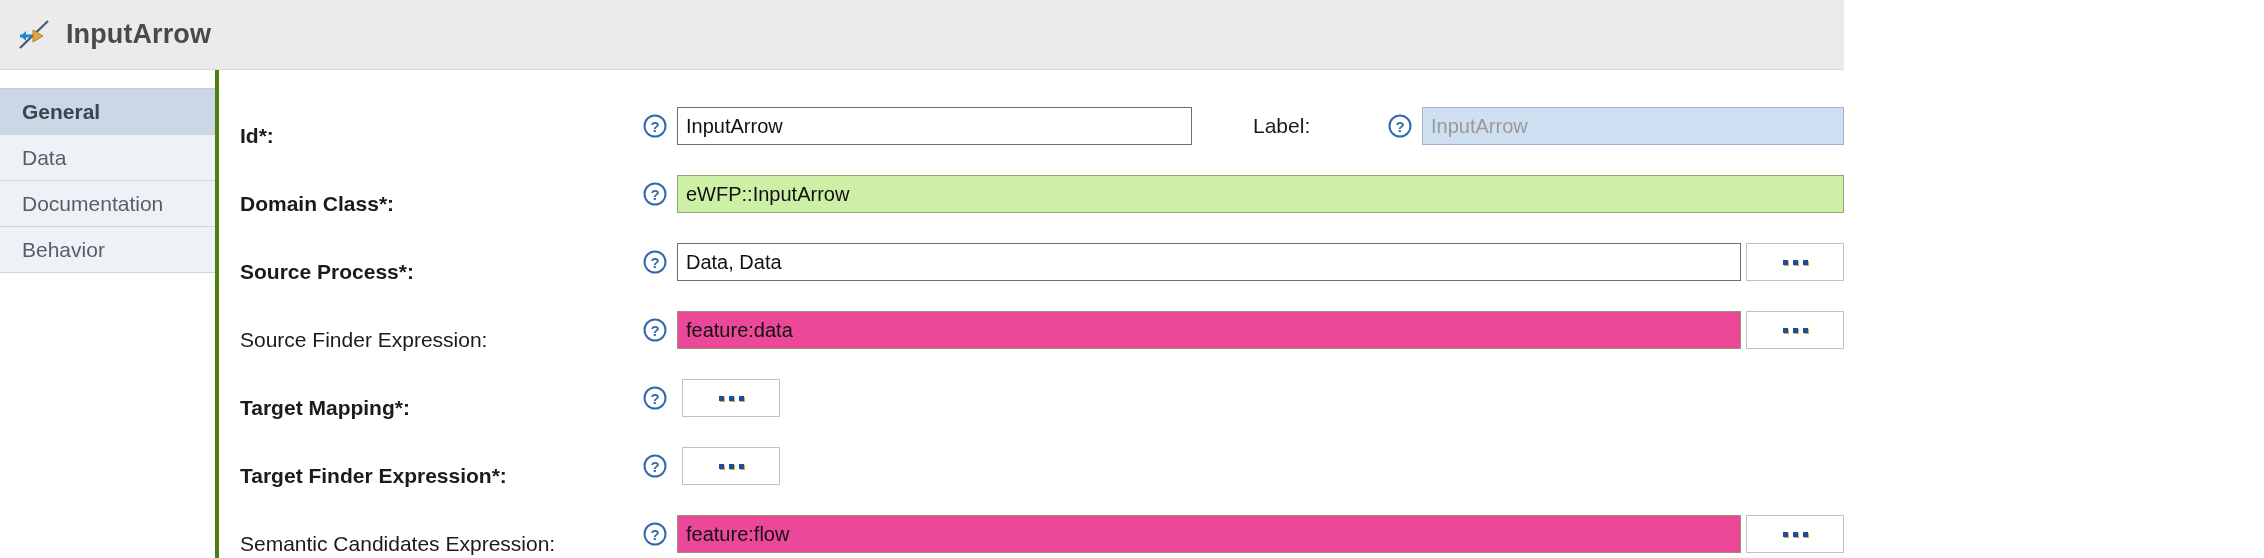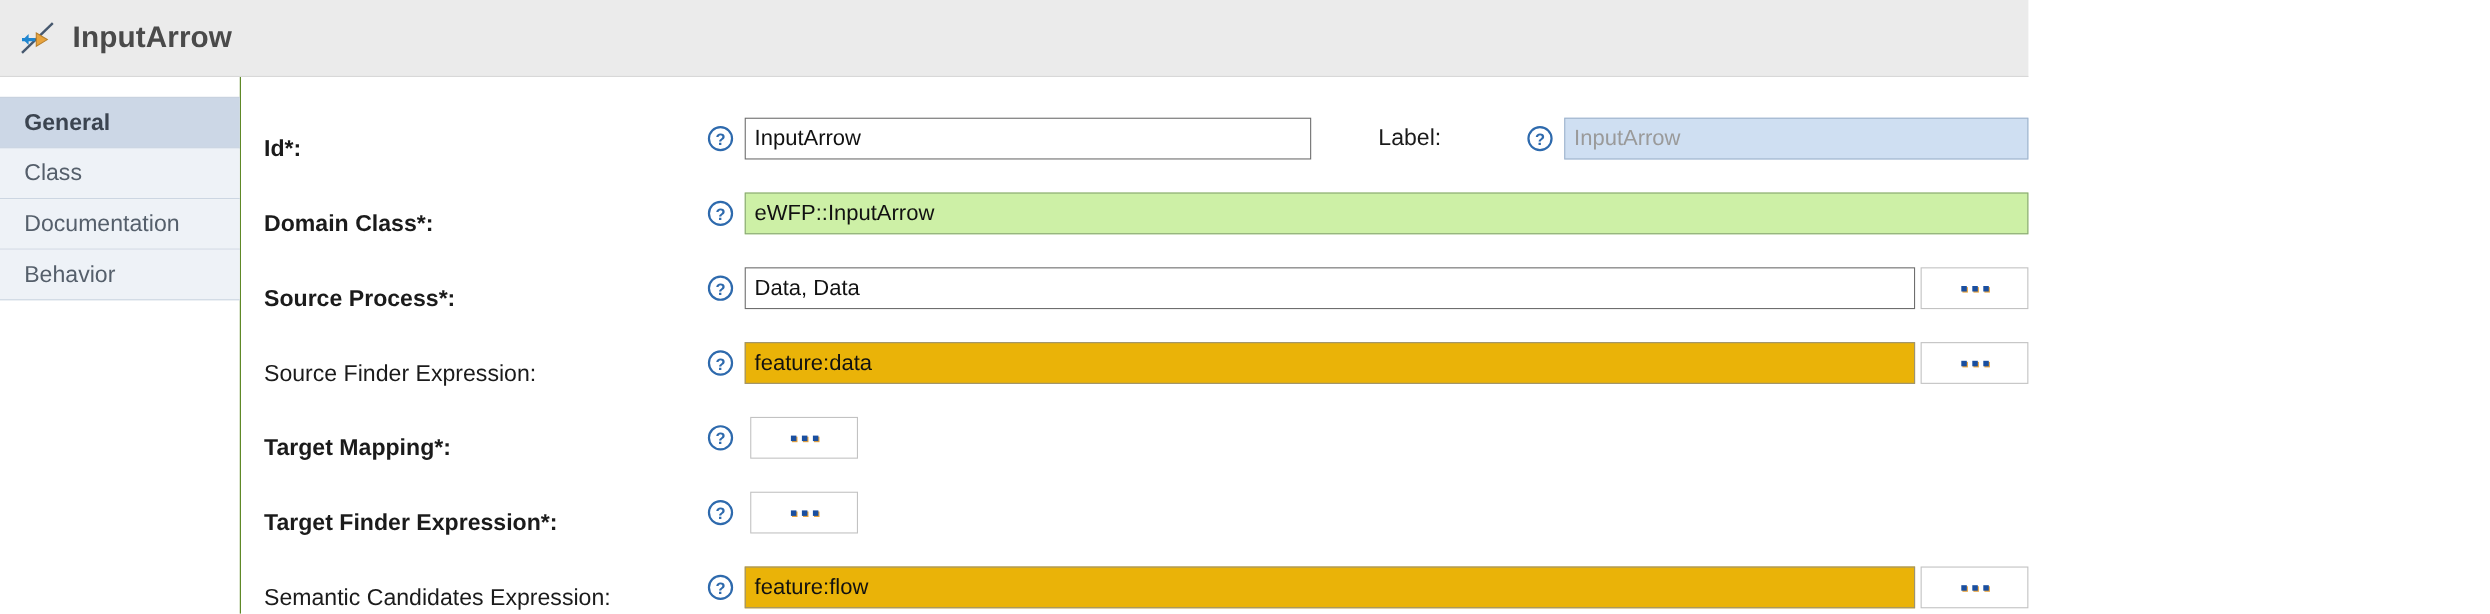--- a/index.html
+++ b/index.html
@@ -39,21 +39,21 @@
     display: flex;
     height: 488px;
     background: #ffffff;
   }
 
   
   .sidebar {
     width: 219px;
     flex: 0 0 219px;
     background: #ffffff;
-    border-right: 1px solid #4d7c0f;
+    border-right: 4px solid #4d7c0f;
     padding-top: 18px;
   }
   .tab-list { border-top: 1px solid #c3cedb; }
   .tab {
     height: 46px;
     display: flex;
     align-items: center;
     padding-left: 22px;
     font-size: 21px;
     color: #555f6b;
@@ -107,21 +107,21 @@
     display: flex;
     align-items: center;
     padding: 0 8px;
     font-size: 20px;
     color: #111111;
     white-space: nowrap;
     overflow: hidden;
     cursor: text;
   }
   .field.green  { background: #cdf0a6; border-color: #8aa876; }
-  .field.yellow { background: #eab308; border-color: #9b9374; }
+  .field.yellow { background: #ec4899; border-color: #9b9374; }
   .field.blue   { background: #cfdff2; border-color: #9fb4cc; }
   .field.placeholder { color: #9a9a9a; }
 
   .w-id    { width: 515px; flex: 0 0 515px; }
   .w-grow  { flex: 1 1 auto; min-width: 0; margin-right: 0; }
 
   .label-gap { width: 41px; flex: 0 0 41px; }
   .label-sm {
     width: 125px; flex: 0 0 125px;
     font-size: 21px; color: #1b1b1b; white-space: nowrap; margin-left: 20px;
@@ -165,21 +165,21 @@
   </div>
 
   <div class="body">
 
     <div class="sidebar">
       <div class="tab-list">
         <div class="tab selected">
           <span>General</span>
         </div>
         <div class="tab">
-          <span>Class</span>
+          <span>Data</span>
         </div>
         <div class="tab">
           <span>Documentation</span>
         </div>
         <div class="tab">
           <span>Behavior</span>
         </div>
       </div>
     </div>
 

